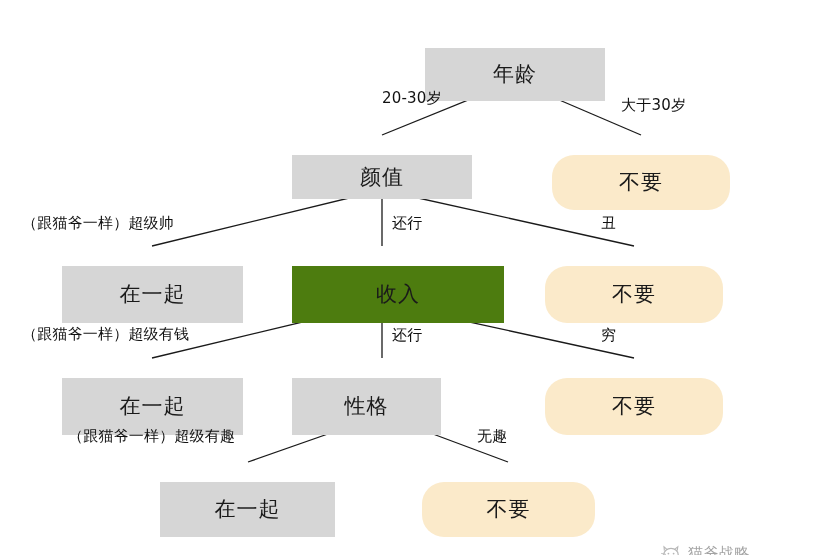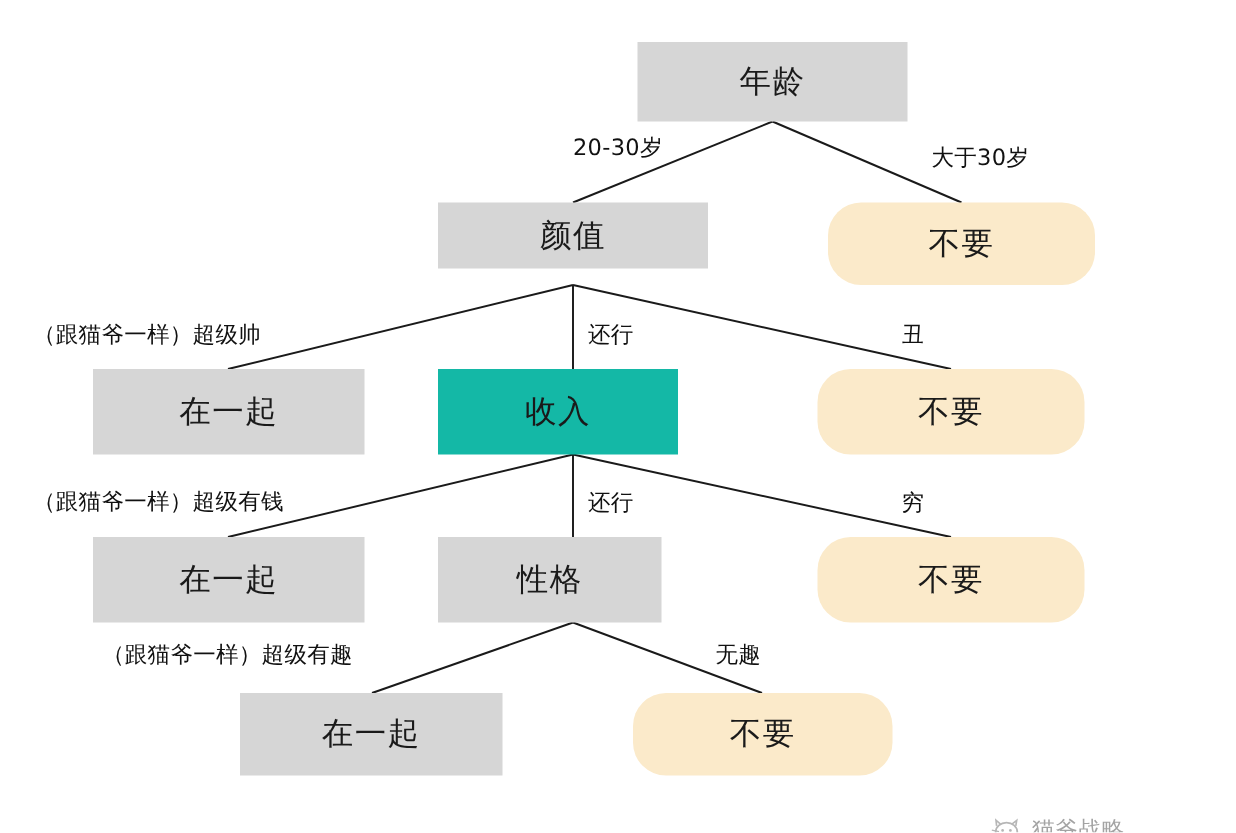--- a/index.html
+++ b/index.html
@@ -30,20 +30,21 @@
     position: absolute;
     display: flex;
     align-items: center;
     justify-content: center;
     box-sizing: border-box;
     font-size: 21px;
     line-height: 1;
     color: #1a1a1a;
     letter-spacing: 1px;
     white-space: nowrap;
+    margin-top: 20px;
   }
   .node.decision {
     background: #d6d6d6;
   }
   .node.accept {
     background: #d6d6d6;
     text-align: right;
   }
   .node.reject {
     background: #fbeaca;
@@ -98,21 +99,21 @@
       </div>
       <div class="node decision" style="left: 292px; top: 135px; width: 180px; height: 44px; background: rgb(214, 214, 214); color: rgb(26, 26, 26);">
         <span>颜值</span>
       </div>
       <div class="node reject" style="left: 552px; top: 135px; width: 178px; height: 55px; background: rgb(251, 234, 202); color: rgb(26, 26, 26);">
         <span>不要</span>
       </div>
       <div class="node accept" style="left: 62px; top: 246px; width: 181px; height: 57px; background: rgb(214, 214, 214); color: rgb(26, 26, 26);">
         <span>在一起</span>
       </div>
-      <div class="node decision" style="left: 292px; top: 246px; width: 160px; height: 57px; background: #14b8a6; color: rgb(26, 26, 26);">
+      <div class="node decision" style="left: 292px; top: 246px; width: 212px; height: 57px; background: #4d7c0f; color: rgb(26, 26, 26);">
         <span>收入</span>
       </div>
       <div class="node reject" style="left: 545px; top: 246px; width: 178px; height: 57px; background: rgb(251, 234, 202); color: rgb(26, 26, 26);">
         <span>不要</span>
       </div>
       <div class="node accept" style="left: 62px; top: 358px; width: 181px; height: 57px; background: rgb(214, 214, 214); color: rgb(26, 26, 26);">
         <span>在一起</span>
       </div>
       <div class="node decision" style="left: 292px; top: 358px; width: 149px; height: 57px; background: rgb(214, 214, 214); color: rgb(26, 26, 26);">
         <span>性格</span>

